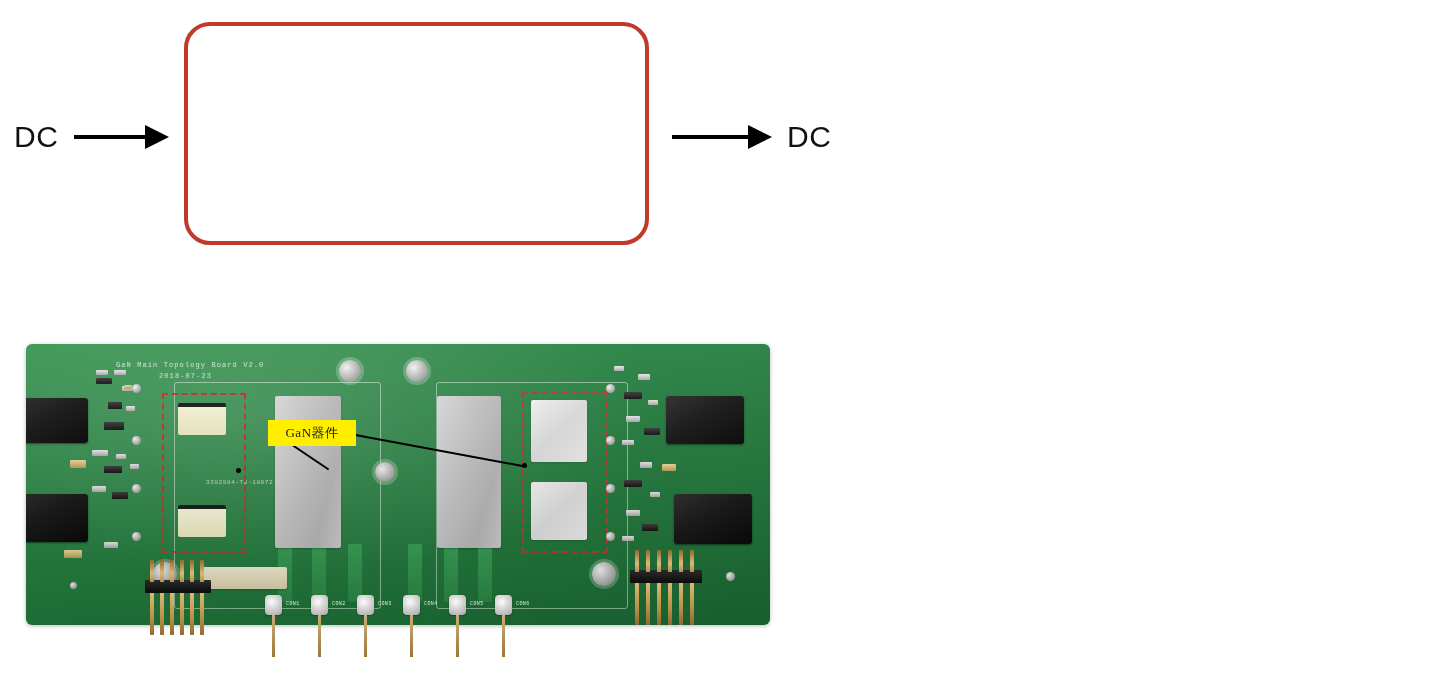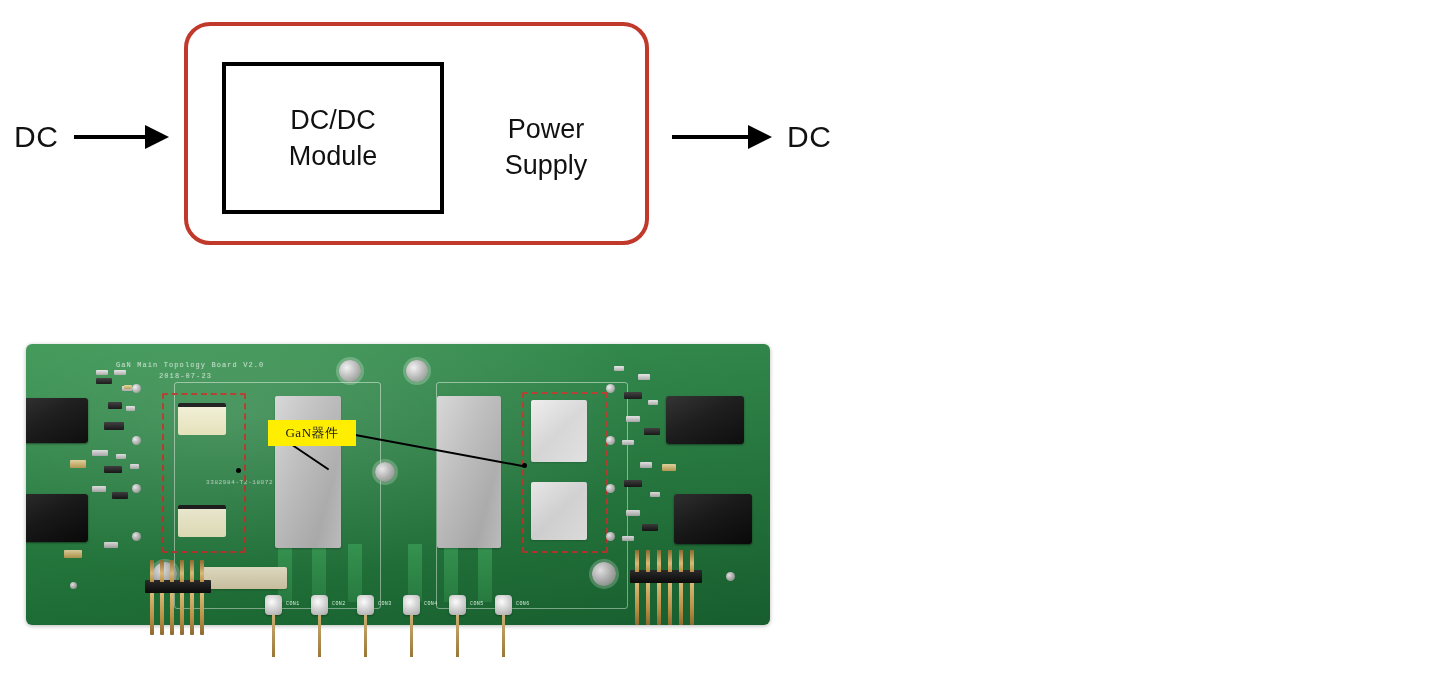--- a/index.html
+++ b/index.html
@@ -344,27 +344,21 @@
 
   <div class="dc-label" id="dc-input-label">DC</div>
 
   <div class="arrow" id="arrow-input">
     <div class="shaft"></div>
     <div class="head"></div>
   </div>
 
   <div id="power-supply-box">
 
-    <div id="dcdc-module-box">
-      <div id="dcdc-module-label">DC/DC
-Module</div>
-    </div>
-
-    <div id="power-supply-label">Power
-Supply</div>
+
   </div>
 
   <div class="arrow" id="arrow-output">
     <div class="shaft"></div>
     <div class="head"></div>
   </div>
 
   <div class="dc-label" id="dc-output-label">DC</div>
 </div>
 

